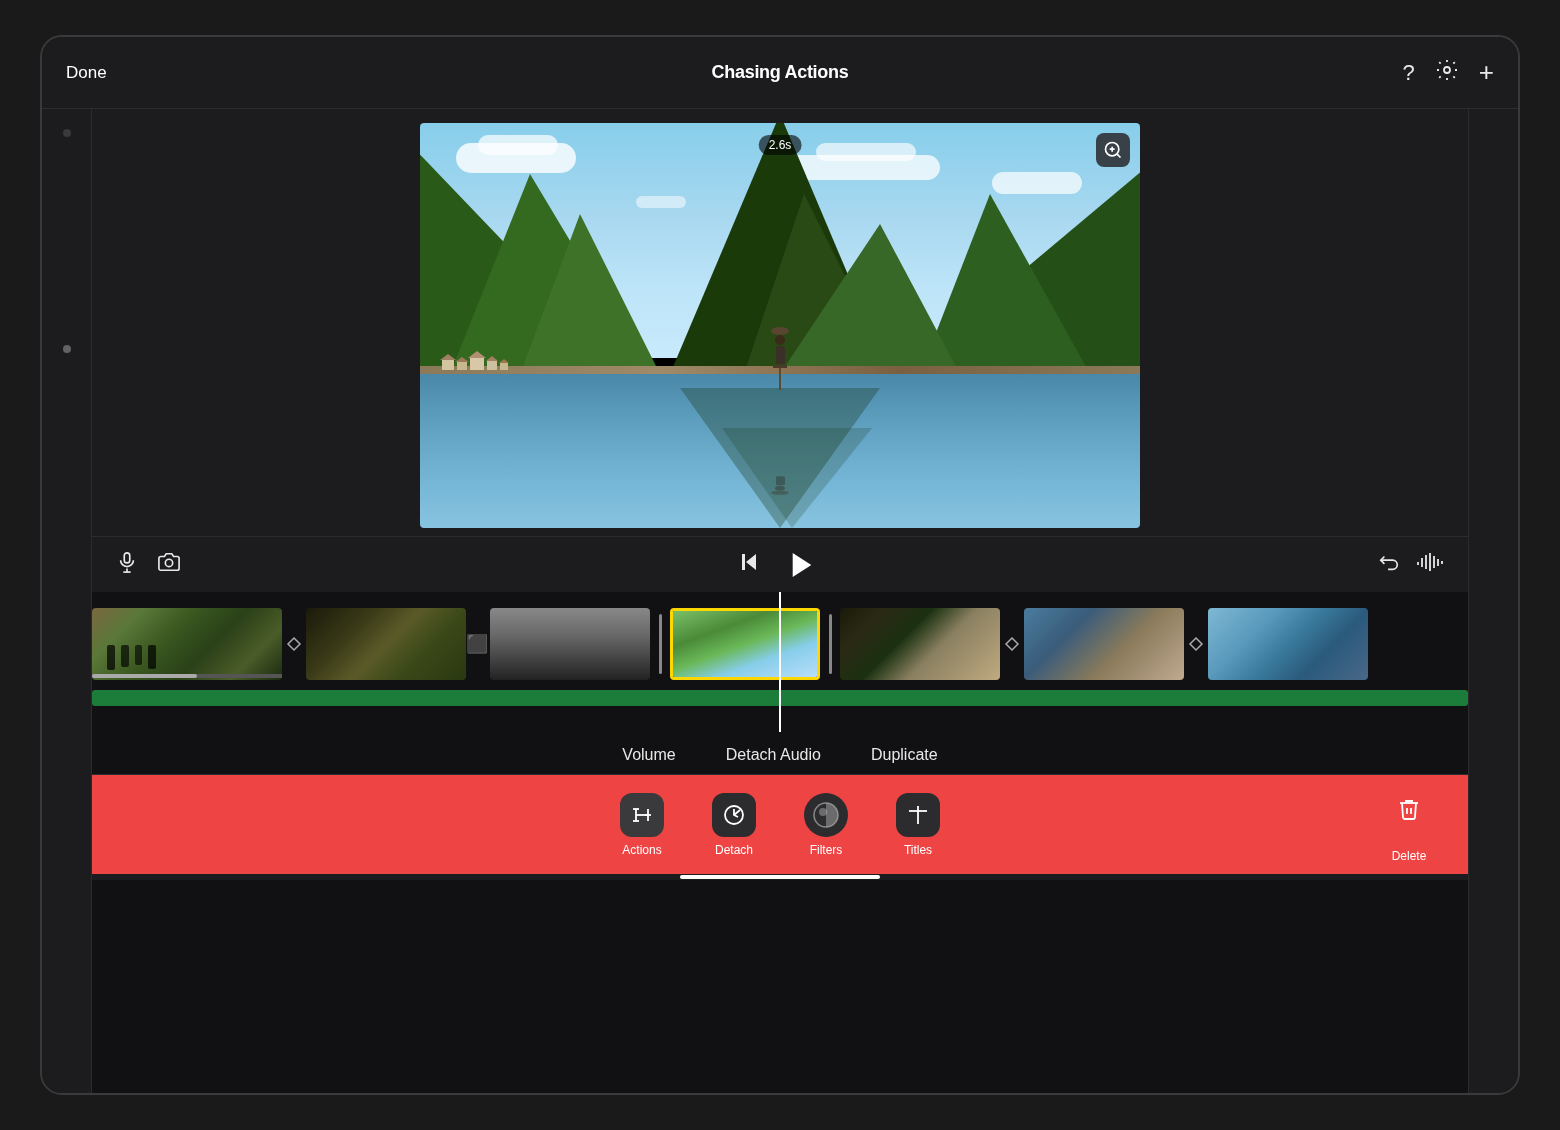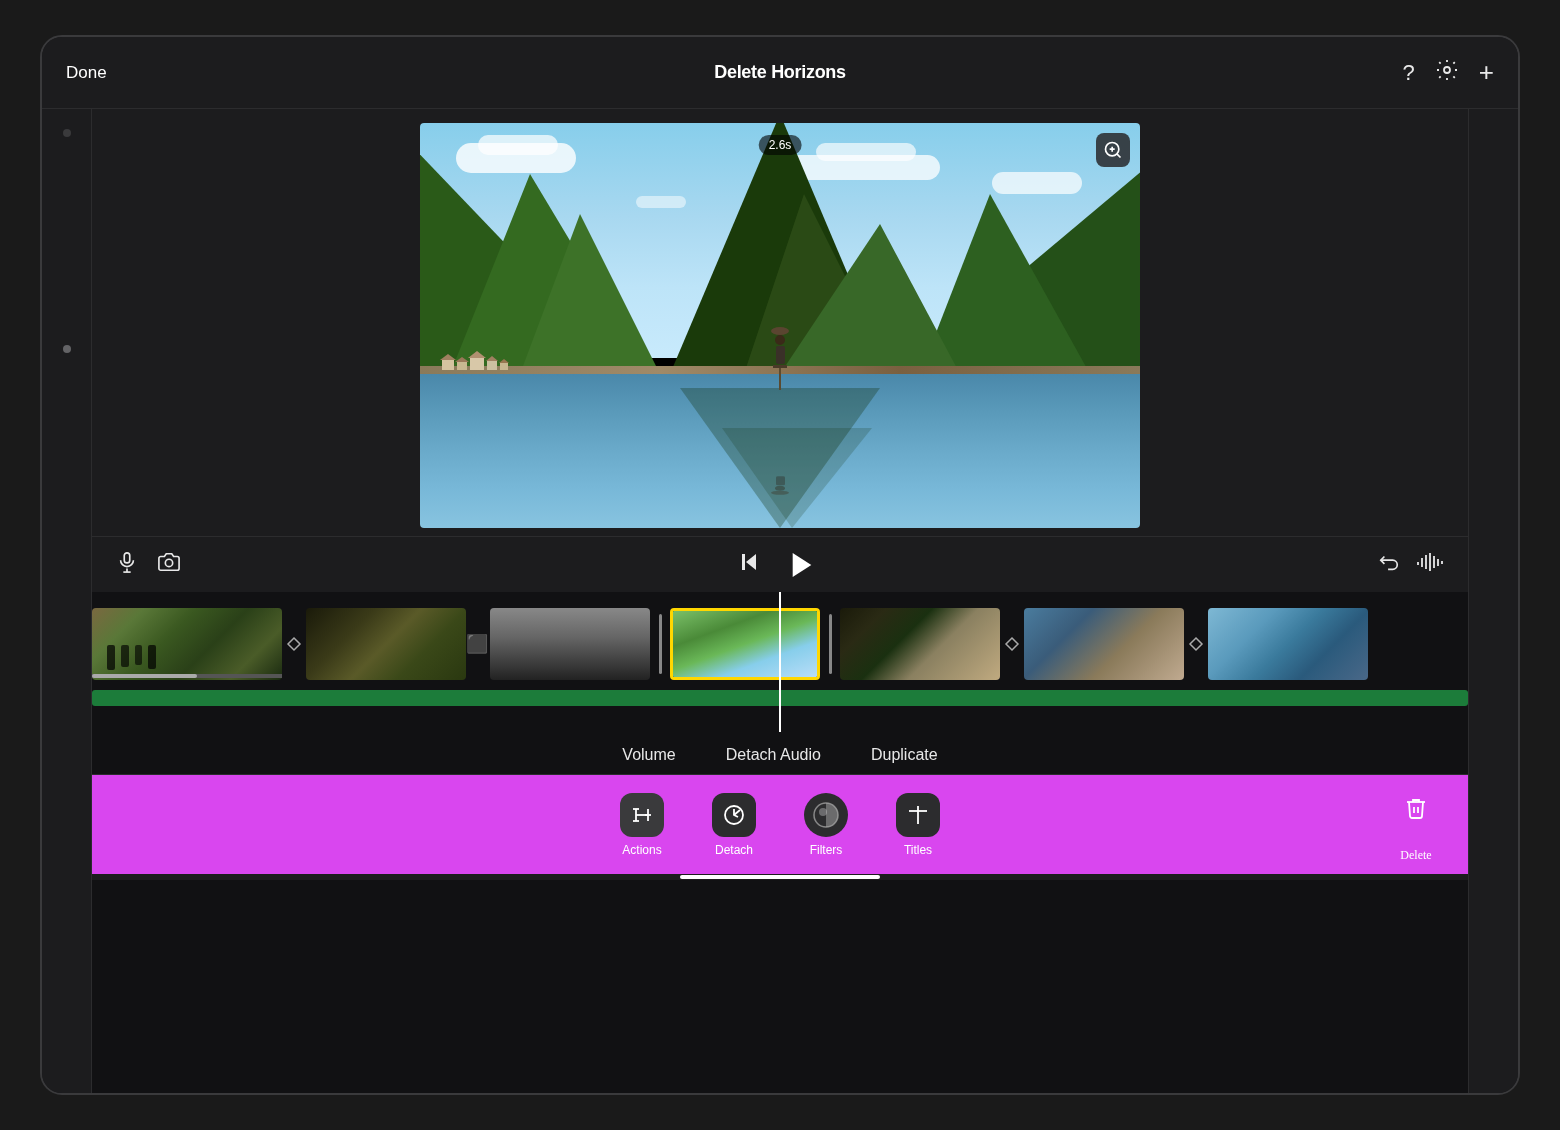--- a/index.html
+++ b/index.html
@@ -246,27 +246,26 @@
     .toolbar-item-label {
       color: #ffffff;
       font-size: 12px;
       font-weight: 400;
     }
     .toolbar-item:first-child .toolbar-item-icon {
       background: #3a3a3c;
     }
     .delete-btn {
       position: absolute;
-      right: 30px;
+      right: 37px;
       display: flex;
       flex-direction: column;
       align-items: center;
       gap: 18px;
       cursor: pointer;
-      font-family: Liberation Serif, serif;
     }
     .delete-icon {
       width: 44px;
       height: 44px;
       display: flex;
       align-items: center;
       justify-content: center;
       font-size: 22px;
       color: #fff;
     }
@@ -303,21 +302,21 @@
   </style>
 </head>
 <body>
 
 <div class="device-frame">
 
   <div class="header">
     <div class="header-left">
       <span class="header-done">Done</span>
     </div>
-    <span class="header-title">Delete Horizons</span>
+    <span class="header-title">Chasing Actions</span>
     <div class="header-right">
       <span class="header-icon">?</span>
       <span class="header-icon">
         <svg width="24" height="24" viewBox="0 0 24 24" fill="none" stroke="white" stroke-width="1.8">
           <circle cx="12" cy="12" r="3"></circle>
           <path d="M12 2v2M12 20v2M4.22 4.22l1.42 1.42M18.36 18.36l1.42 1.42M2 12h2M20 12h2M4.22 19.78l1.42-1.42M18.36 5.64l1.42-1.42"></path>
         </svg>
       </span>
       <span class="header-icon" style="font-size:26px;">+</span>
     </div>
@@ -533,21 +532,21 @@
         <div style="height:16px;background:#1c7c3a;margin:4px 0 0 0;border-radius:3px;width:100%;"></div>
 
       </div>
 
       <div style="display:flex;justify-content:center;gap:50px;padding:14px 0 10px;background:#111113;">
         <span style="color:#fff;font-size:16px;cursor:pointer;opacity:0.9;">Volume</span>
         <span style="color:#fff;font-size:16px;cursor:pointer;opacity:0.9;">Detach Audio</span>
         <span style="color:#fff;font-size:16px;cursor:pointer;opacity:0.9;">Duplicate</span>
       </div>
 
-      <div class="bottom-toolbar" style="background:#d946ef;">
+      <div class="bottom-toolbar" style="background:#ef4444;">
         <div class="toolbar-items">
 
           <div class="toolbar-item">
             <div class="toolbar-item-icon">
               <svg width="24" height="24" viewBox="0 0 24 24" fill="none" stroke="white" stroke-width="1.8">
                 <line x1="6" y1="6" x2="6" y2="18"></line>
                 <line x1="18" y1="6" x2="18" y2="18"></line>
                 <line x1="6" y1="12" x2="18" y2="12"></line>
                 <line x1="3" y1="6" x2="9" y2="6"></line>
                 <line x1="15" y1="12" x2="21" y2="12"></line>

